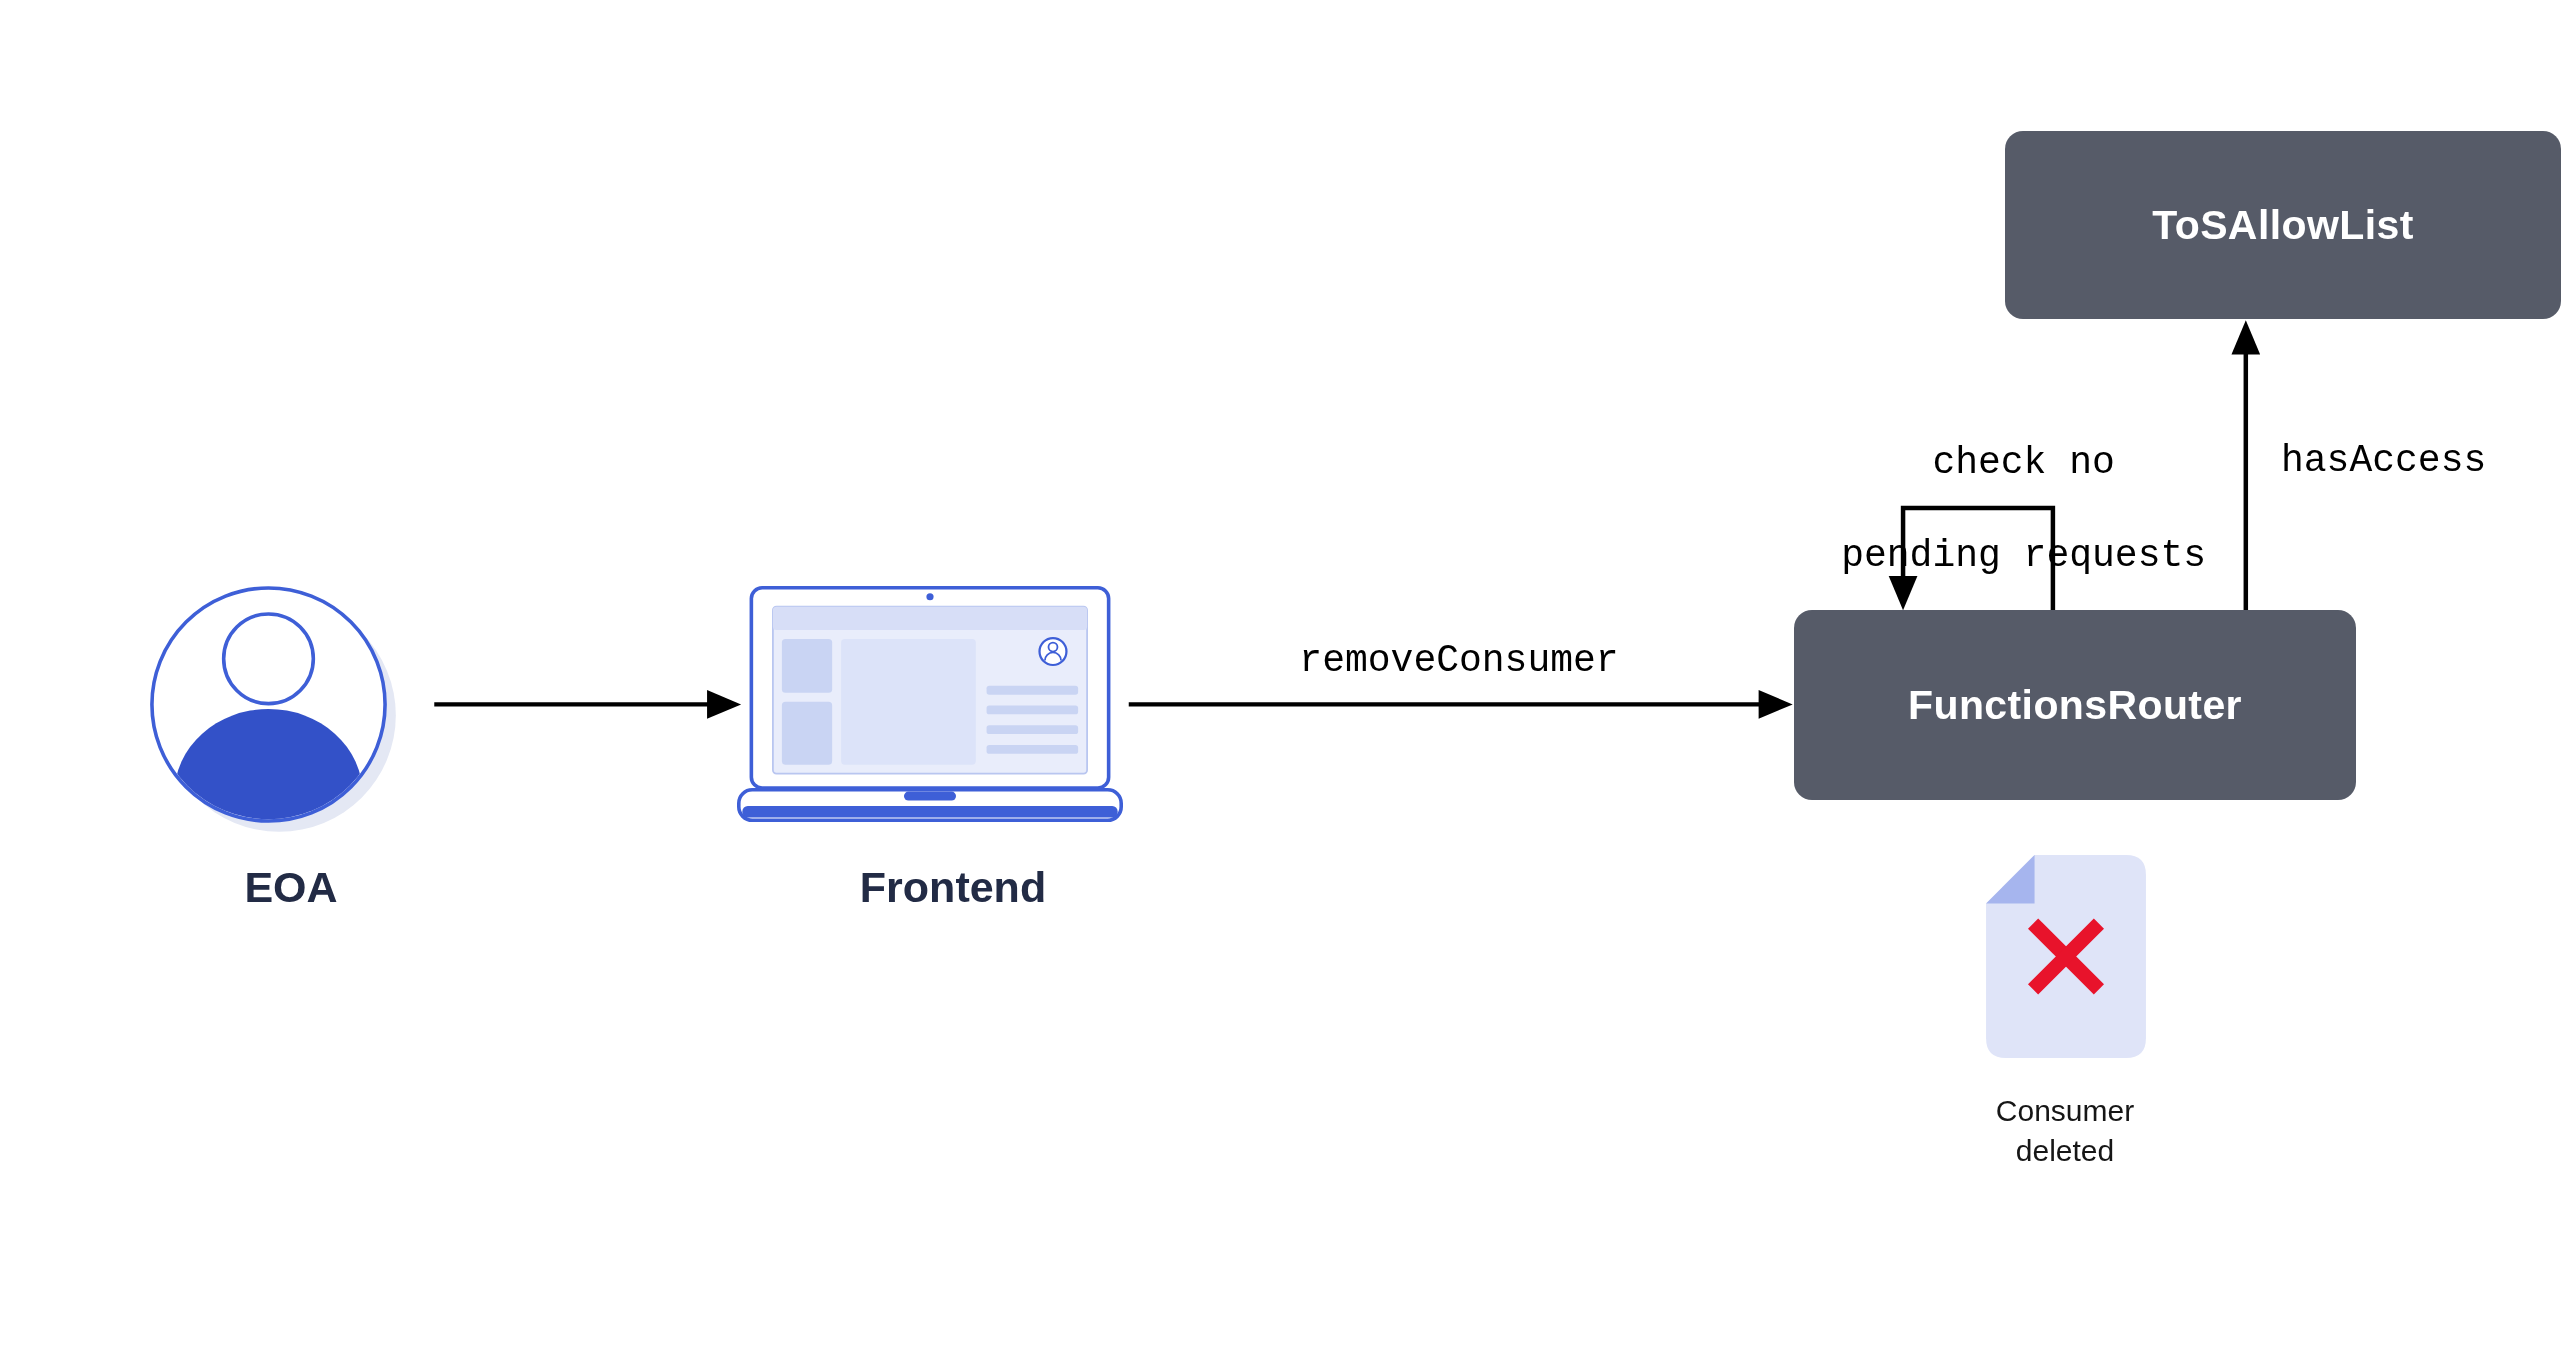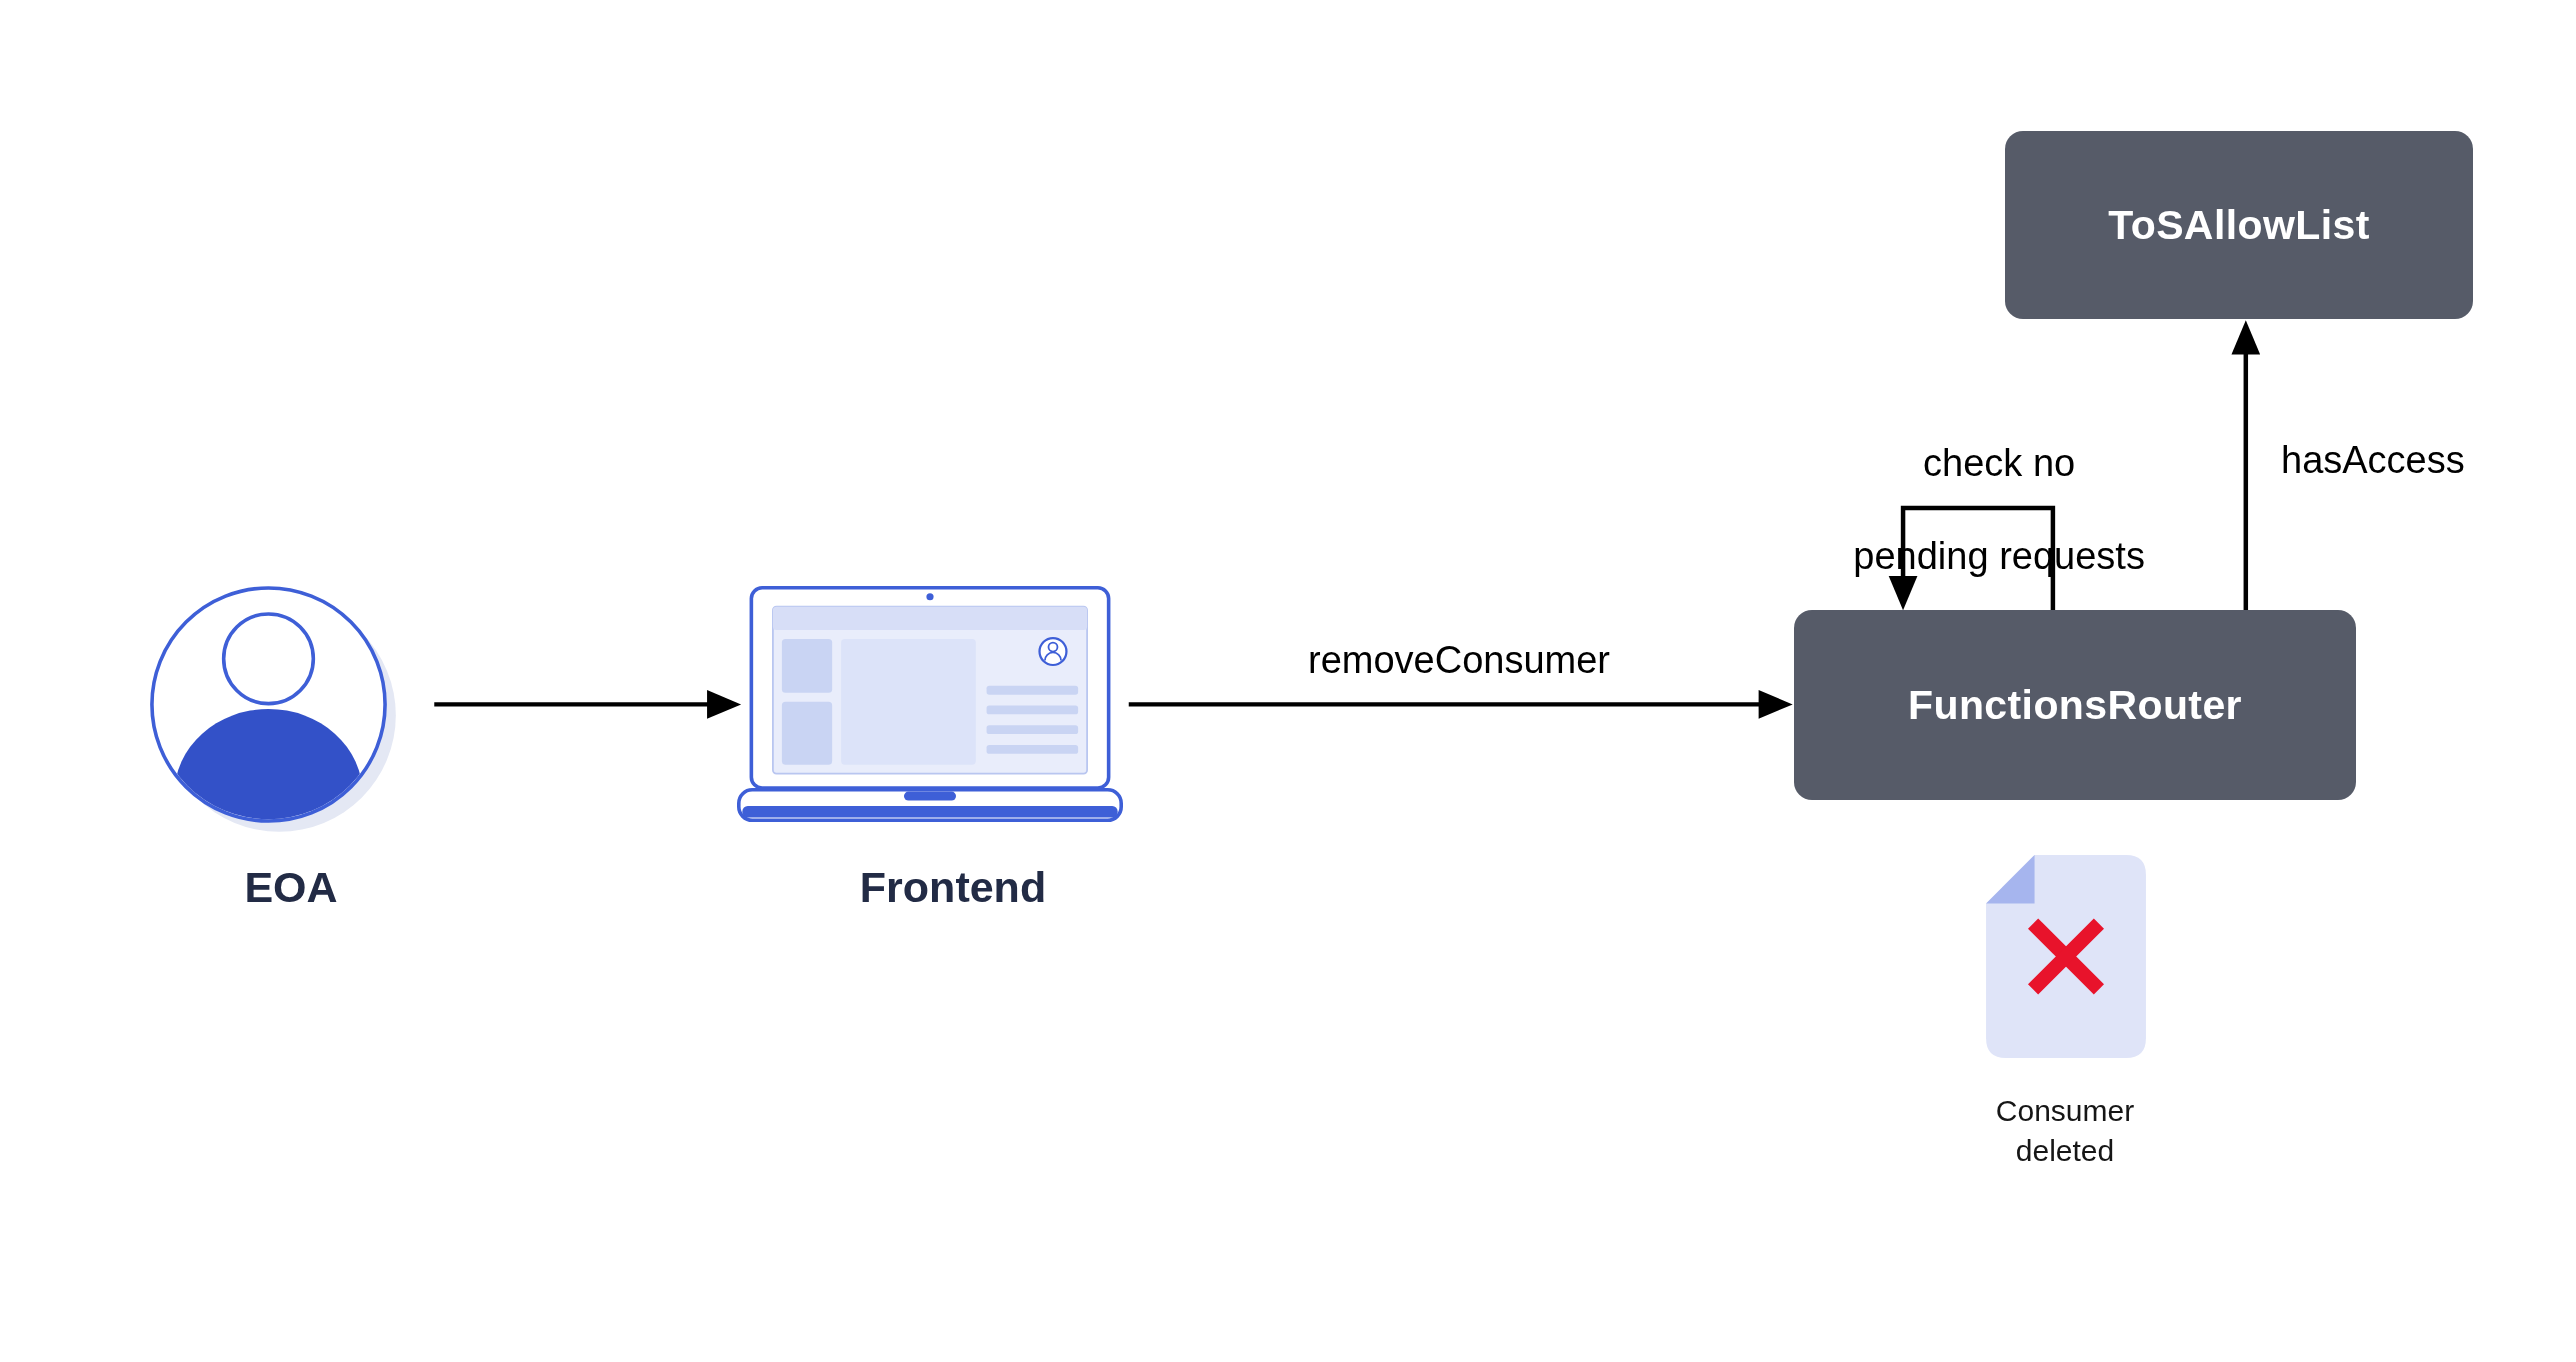--- a/index.html
+++ b/index.html
@@ -11,32 +11,32 @@
     overflow:hidden;
   }
   .layer { position:absolute; inset:0; pointer-events:none; }
   svg.abs { position:absolute; }
 
   .node {
     position:absolute; background:var(--node_bg,#565B68); color:var(--node_text,#fff);
     border-radius:18px; display:flex; align-items:center; justify-content:center;
     font-weight:700; font-size:41px; letter-spacing:0.4px;
   }
-  #node-tos    { left:2005px; top:131px; width:468px; height:188px; }
+  #node-tos    { left:2005px; top:131px; width:556px; height:188px; }
   #node-router { left:1794px; top:610px; width:562px; height:190px; }
 
   .entity-label {
     position:absolute; transform:translateX(-50%);
     color:var(--label_navy,#222B45); font-weight:700; font-size:43px; white-space:nowrap;margin-left:23px;
   }
   #label-eoa      { left:268px;  top:863px; }
   #label-frontend { left:930px; top:863px; }
 
   .mono {
-    font-family:Liberation Sans, sans-serif;
+    font-family:Liberation Mono, monospace;
     font-size:38px; color:var(--arrow,#000); white-space:pre;
   }
   #edge-remove    { position:absolute; left:1459px; top:639px; transform:translateX(-50%);text-align:right; }
   #edge-check     { position:absolute; left:1978px; top:393px; transform:translateX(-50%); text-align:center; line-height:1.23; }
   #edge-hasaccess { position:absolute; left:2281px; top:439px; }
 
   .caption {
     position:absolute; left:2065px; top:1091px; transform:translateX(-50%);
     text-align:center; font-size:30px; line-height:1.34; color:#161616;
   }

